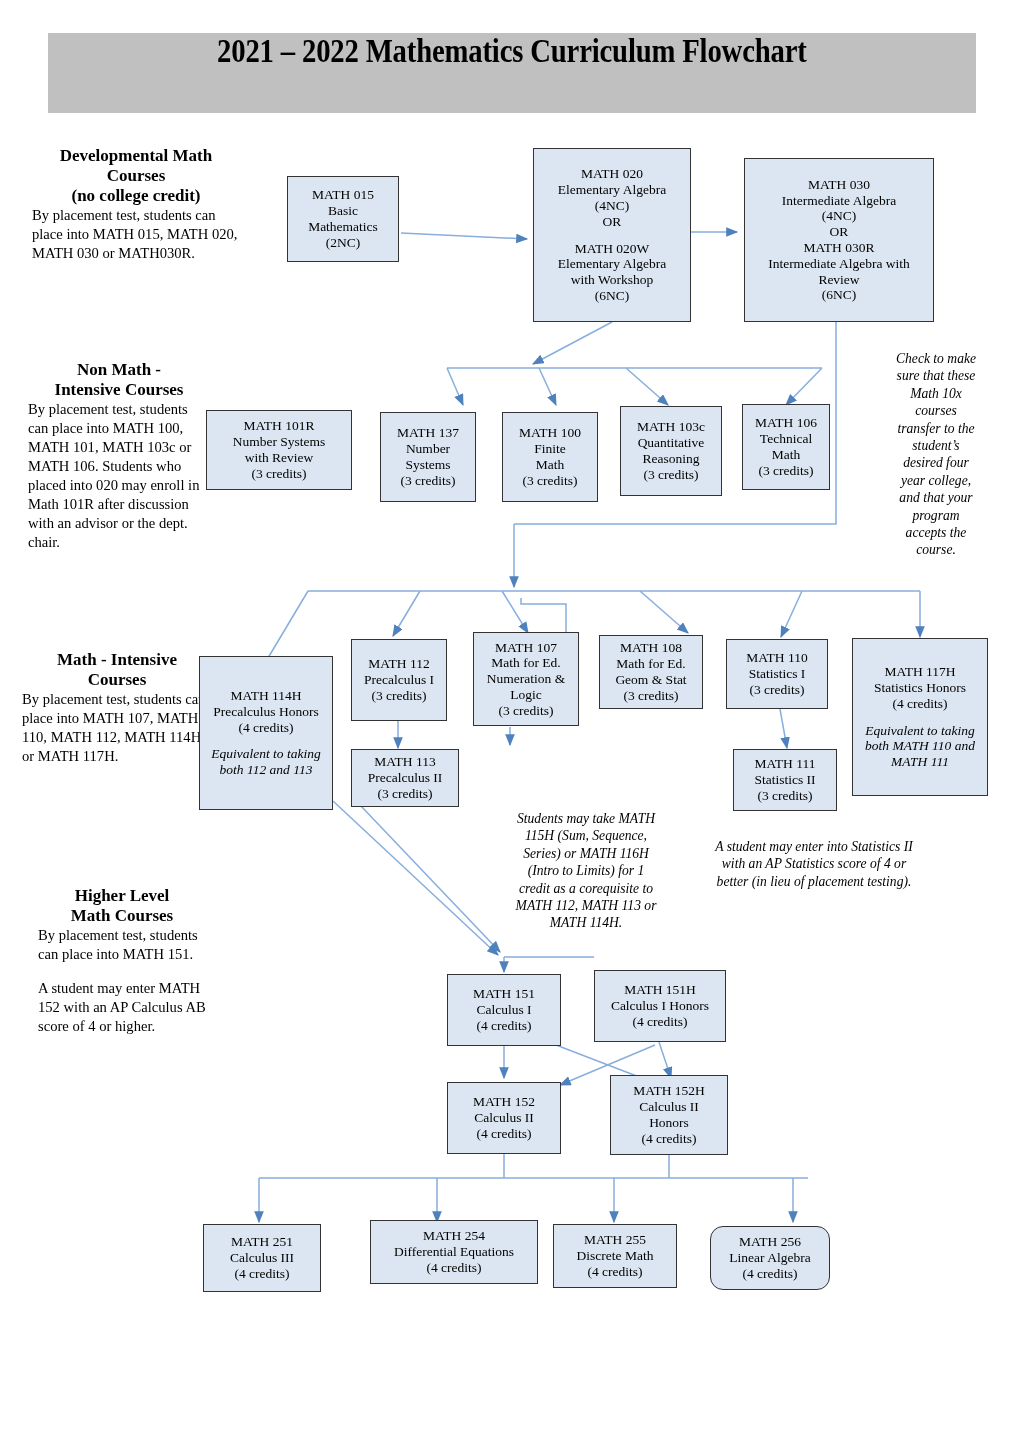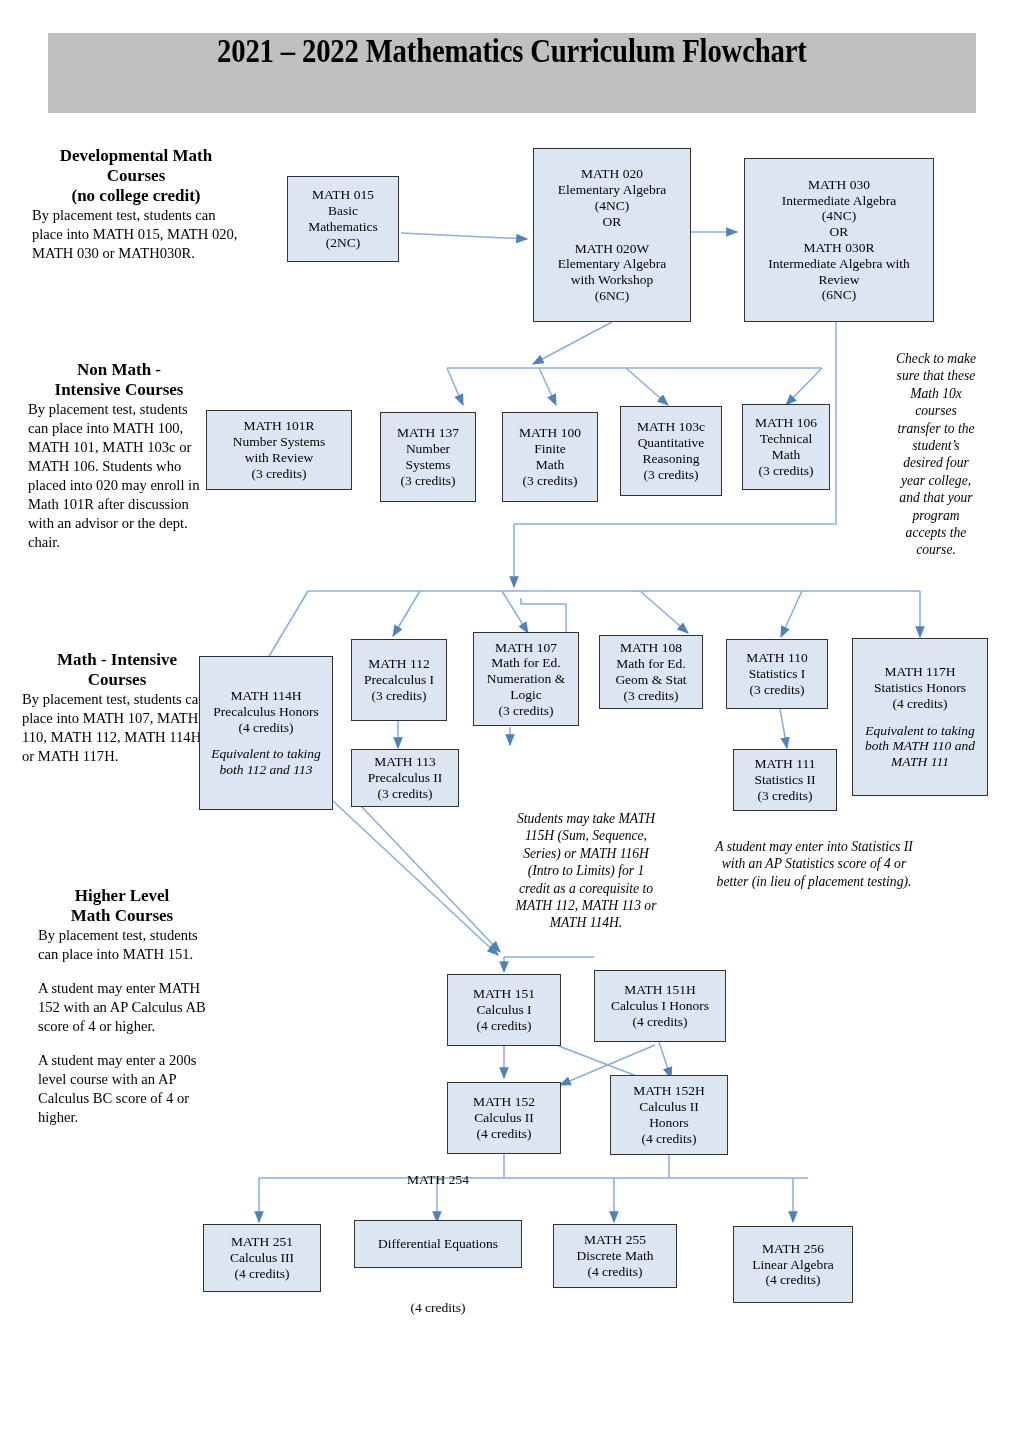--- a/index.html
+++ b/index.html
@@ -163,21 +163,20 @@
   <div class="side" style="left:38px;top:886px;width:168px;">
     <div class="hd">
       <div>Higher Level</div>
       <div>Math Courses</div>
     </div>
     <div class="bd">
       <p>By placement test, students can place into MATH 151.</p>
       <div class="sp"></div>
       <p>A student may enter MATH 152 with an AP Calculus AB score of 4 or higher.</p>
       <div class="sp"></div>
-      <p>A student may enter a 200s level course with an AP Calculus BC score of 4 or higher.</p>
     </div>
   </div>
 
   <div class="box" style="left:287px;top:176px;width:112px;height:86px;">
     <span class="ln">MATH 015</span>
     <span class="ln">Basic</span>
     <span class="ln">Mathematics</span>
     <span class="ln">(2NC)</span>
   </div>
 
@@ -321,33 +320,33 @@
     <span class="ln">Honors</span>
     <span class="ln">(4 credits)</span>
   </div>
 
   <div class="box" style="left:203px;top:1224px;width:118px;height:68px;">
     <span class="ln">MATH 251</span>
     <span class="ln">Calculus III</span>
     <span class="ln">(4 credits)</span>
   </div>
 
-  <div class="box" style="left:354px;top:1220px;width:168px;height:48px;gap:48px;">
+  <div class="box" style="left:370px;top:1220px;width:168px;height:64px;">
     <span class="ln">MATH 254</span>
     <span class="ln">Differential Equations</span>
     <span class="ln">(4 credits)</span>
   </div>
 
   <div class="box" style="left:553px;top:1224px;width:124px;height:64px;">
     <span class="ln">MATH 255</span>
     <span class="ln">Discrete Math</span>
     <span class="ln">(4 credits)</span>
   </div>
 
-  <div class="box" style="left:733px;top:1226px;width:120px;height:77px;">
+  <div class="box" style="left:710px;top:1226px;width:120px;height:64px;border-radius:13px;">
     <span class="ln">MATH 256</span>
     <span class="ln">Linear Algebra</span>
     <span class="ln">(4 credits)</span>
   </div>
 
   <div class="note" style="left:866px;top:350px;width:140px;">
     <div>Check to make</div>
     <div>sure that these</div>
     <div>Math 10x</div>
     <div>courses</div>

